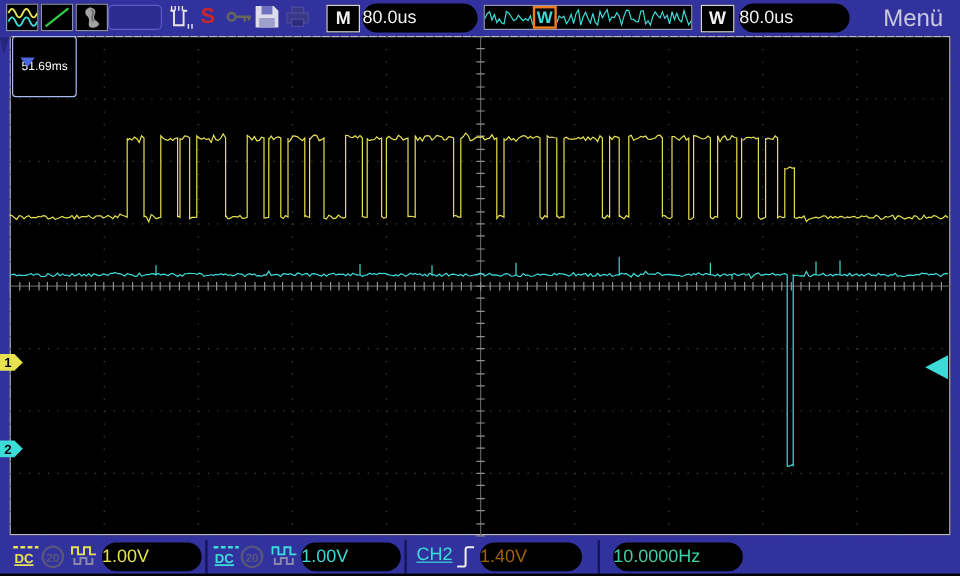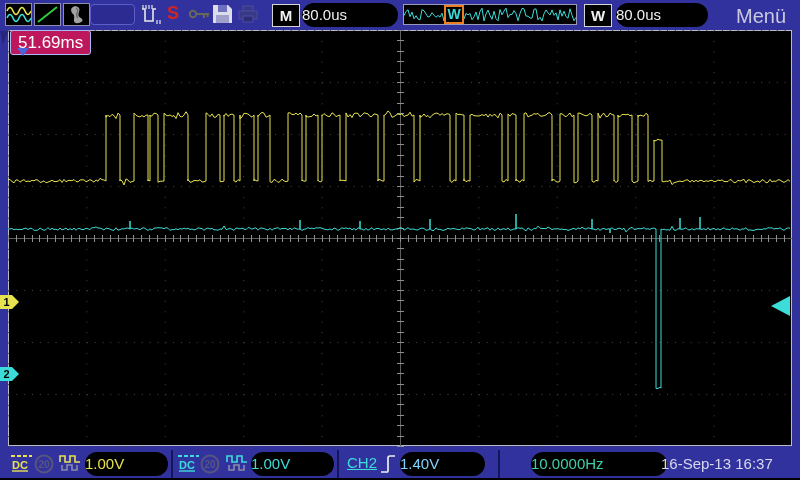--- a/index.html
+++ b/index.html
@@ -14,22 +14,22 @@
              color:#f2f2f2;font-weight:bold;font-size:15px;text-align:center;line-height:21px;}
   #menu-label{position:absolute;right:14px;top:5px;color:#c9c9e0;font-size:20px;}
   #stop-s{position:absolute;left:167px;top:3px;color:#cf2525;font-weight:bold;font-size:18px;}
   #strip{position:absolute;left:403px;top:4px;width:174px;height:21px;background:#000;border:1px solid #9a9ab8;box-sizing:border-box;}
   #strip-window{position:absolute;left:40px;top:0;width:20px;height:19px;border:2px solid #ef7d22;box-sizing:border-box;
                 background:#000;color:#3cdcd8;font-weight:bold;font-size:14px;text-align:center;line-height:15px;}
   
   #screen{position:absolute;left:8px;top:30px;width:784px;height:416px;background:#000;
           border:1px solid #b9b9c9;box-sizing:border-box;}
   #wave-svg{position:absolute;left:0;top:0;pointer-events:none;}
-  #win-pos{position:absolute;left:10px;top:30px;height:17px;padding:3px 7px;background:#be185d;
-           border:1px solid #a9bbf5;border-radius:3px;color:#fff;font-size:17px;line-height:17px;z-index:5;}
+  #win-pos{position:absolute;left:10px;top:30px;height:17px;padding:16px 7px;background:#000000;
+           border:1px solid #a9bbf5;border-radius:3px;color:#fff;font-size:10px;line-height:17px;z-index:5;}
   #win-pos:after{content:"";position:absolute;left:6px;top:17px;border:6px solid transparent;border-top:8px solid #4a66df;}
   
   #bottombar{position:absolute;left:0;top:450px;width:800px;height:28px;}
   #bottom-black{position:absolute;left:0;top:478px;width:800px;height:2px;background:#000;}
   .vsep{position:absolute;top:0;width:2px;height:28px;background:#15155a;}
   .bb{position:absolute;top:2px;}
   .trig-src{position:absolute;top:4px;color:#3cdcd8;font-size:15px;text-decoration:underline;}
   #datetime{position:absolute;left:661px;top:5px;color:#d8d8ee;font-size:15px;}
 </style>
 </head>
@@ -191,22 +191,21 @@
     <div class="pill" style="left:251px;top:2px;width:83px;color:#3cdcd8">1.00V</div>
 
     <div class="vsep" style="left:337px"></div>
 
     <span class="trig-src" style="left:347px">CH2</span>
     <div class="bb" style="left:379px;top:1px">
       <svg width="18" height="25" viewBox="0 0 18 25">
         <path d="M2,21 H8 Q9,21 9,19 V7 Q9,5 11,5 H16" stroke="#eeeeee" stroke-width="1.7" fill="none"></path>
       </svg>
     </div>
-    <div class="pill" style="left:400px;top:2px;width:85px;color:#7dd3fc">1.40V</div>
+    <div class="pill" style="left:400px;top:2px;width:85px;color:#a16207">1.40V</div>
 
     <div class="vsep" style="left:498px"></div>
 
-    <div class="pill" style="left:531px;top:2px;width:136px;color:#3fd0a8">10.0000Hz</div>
-
-    <span id="datetime">16-Sep-13 16:37</span>
+    <div class="pill" style="left:511px;top:2px;width:108px;color:#3fd0a8">10.0000Hz</div>
+
   </div>
   <div id="bottom-black"></div>
 </div>
 
 </body></html>

